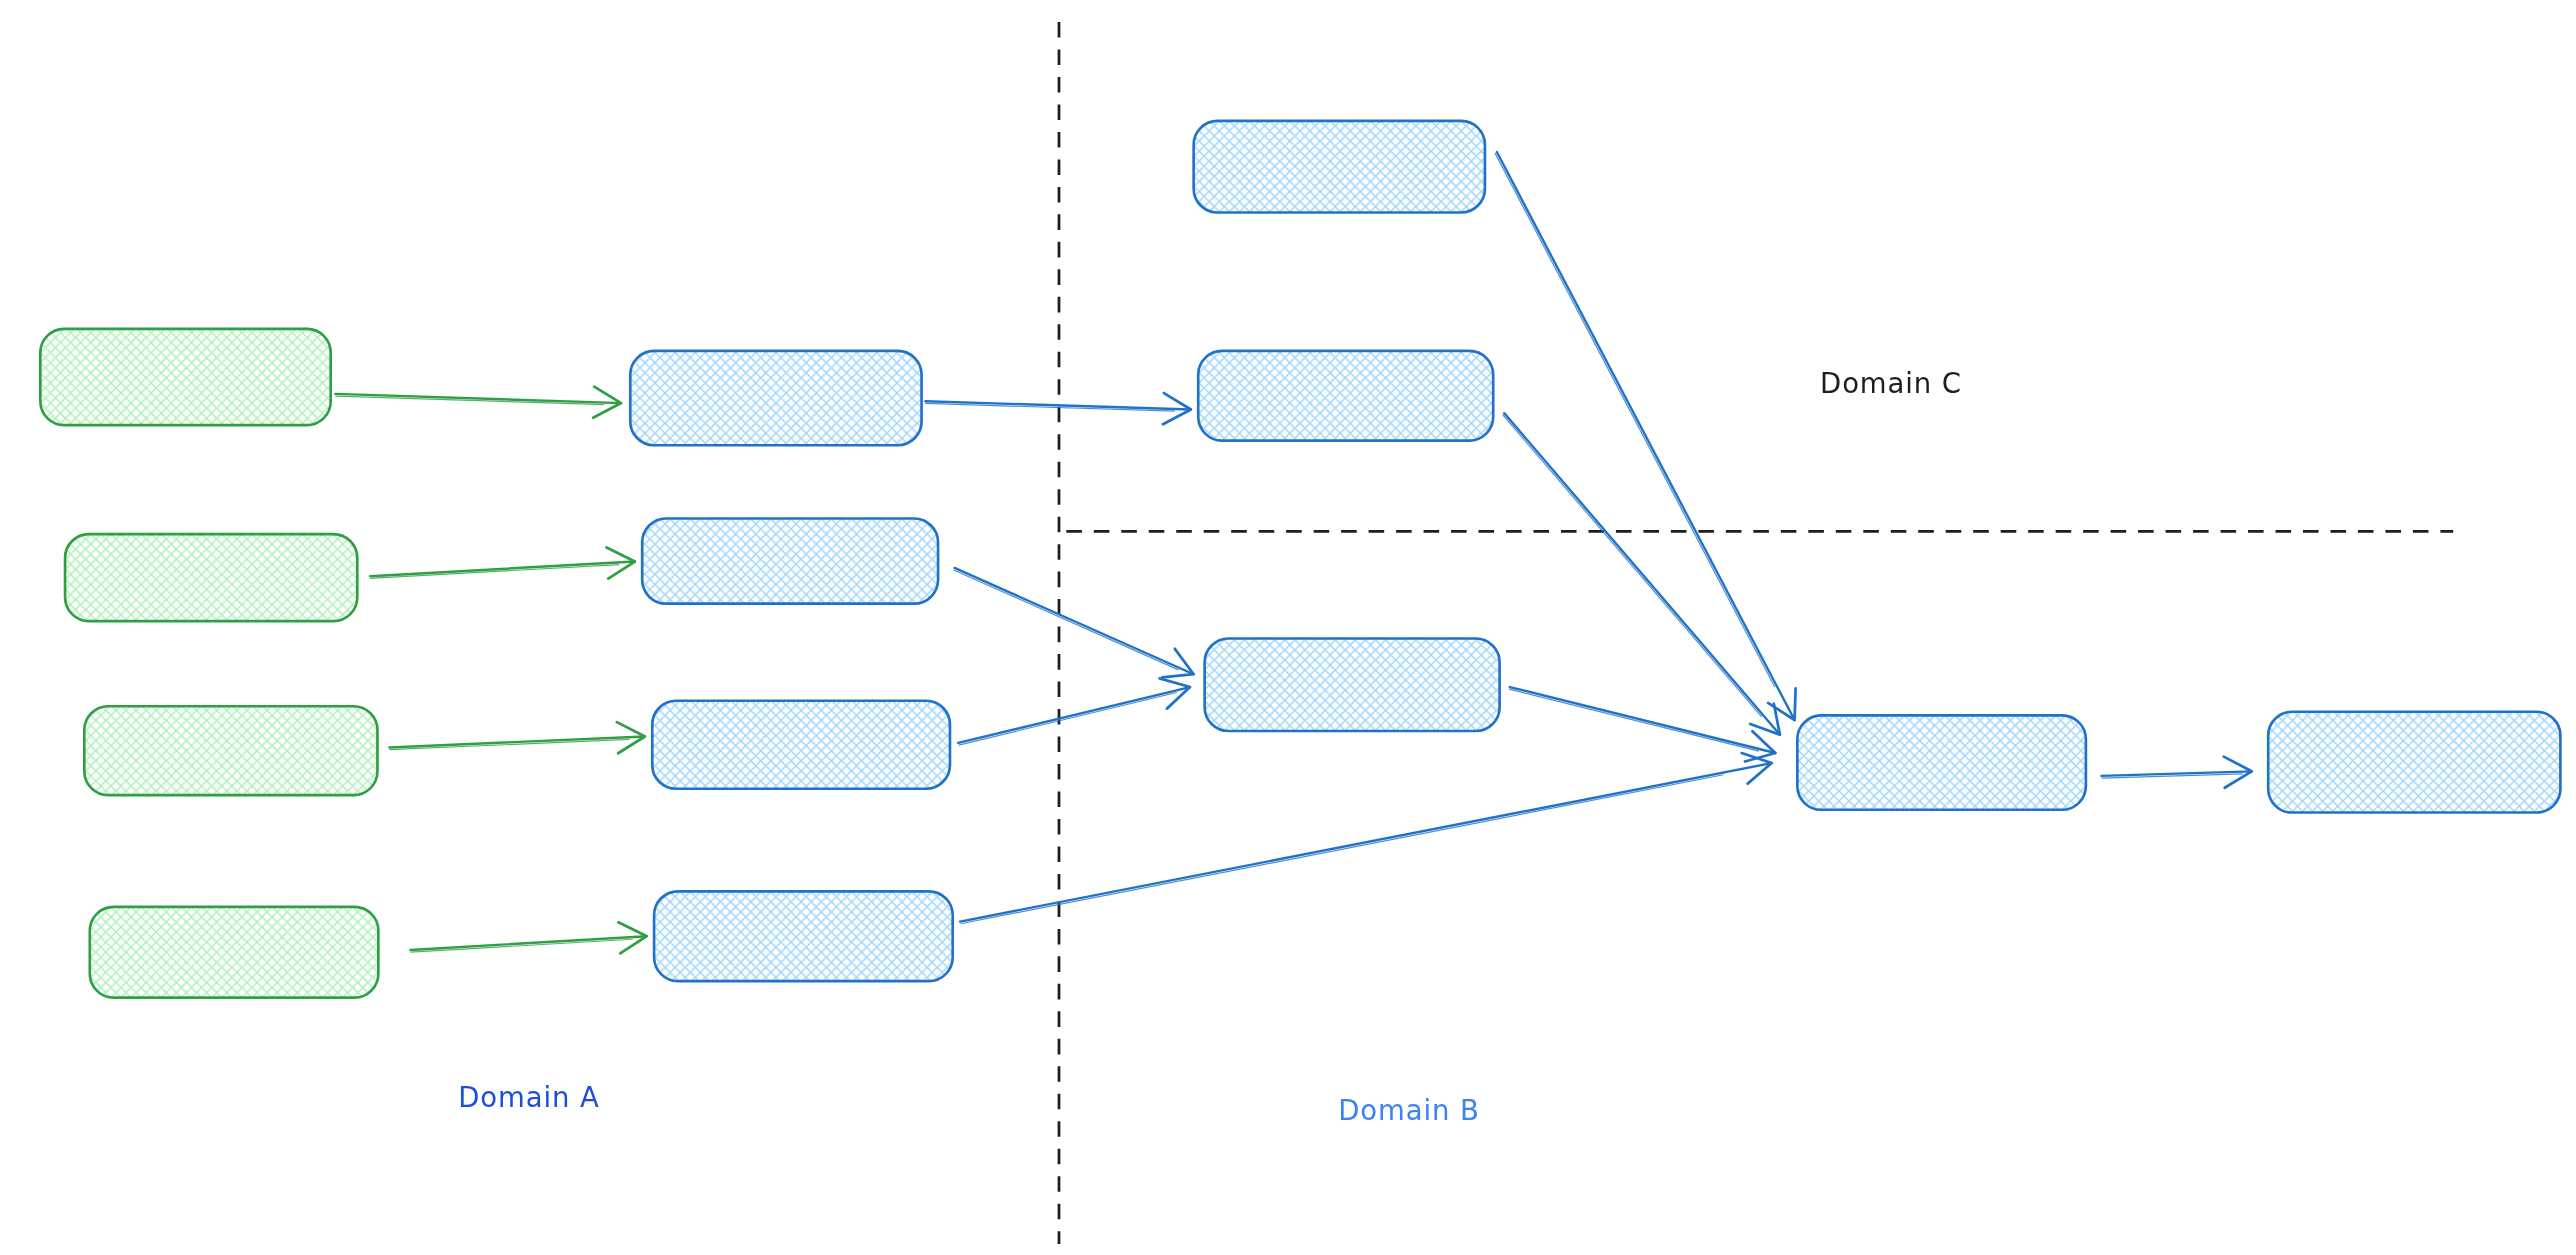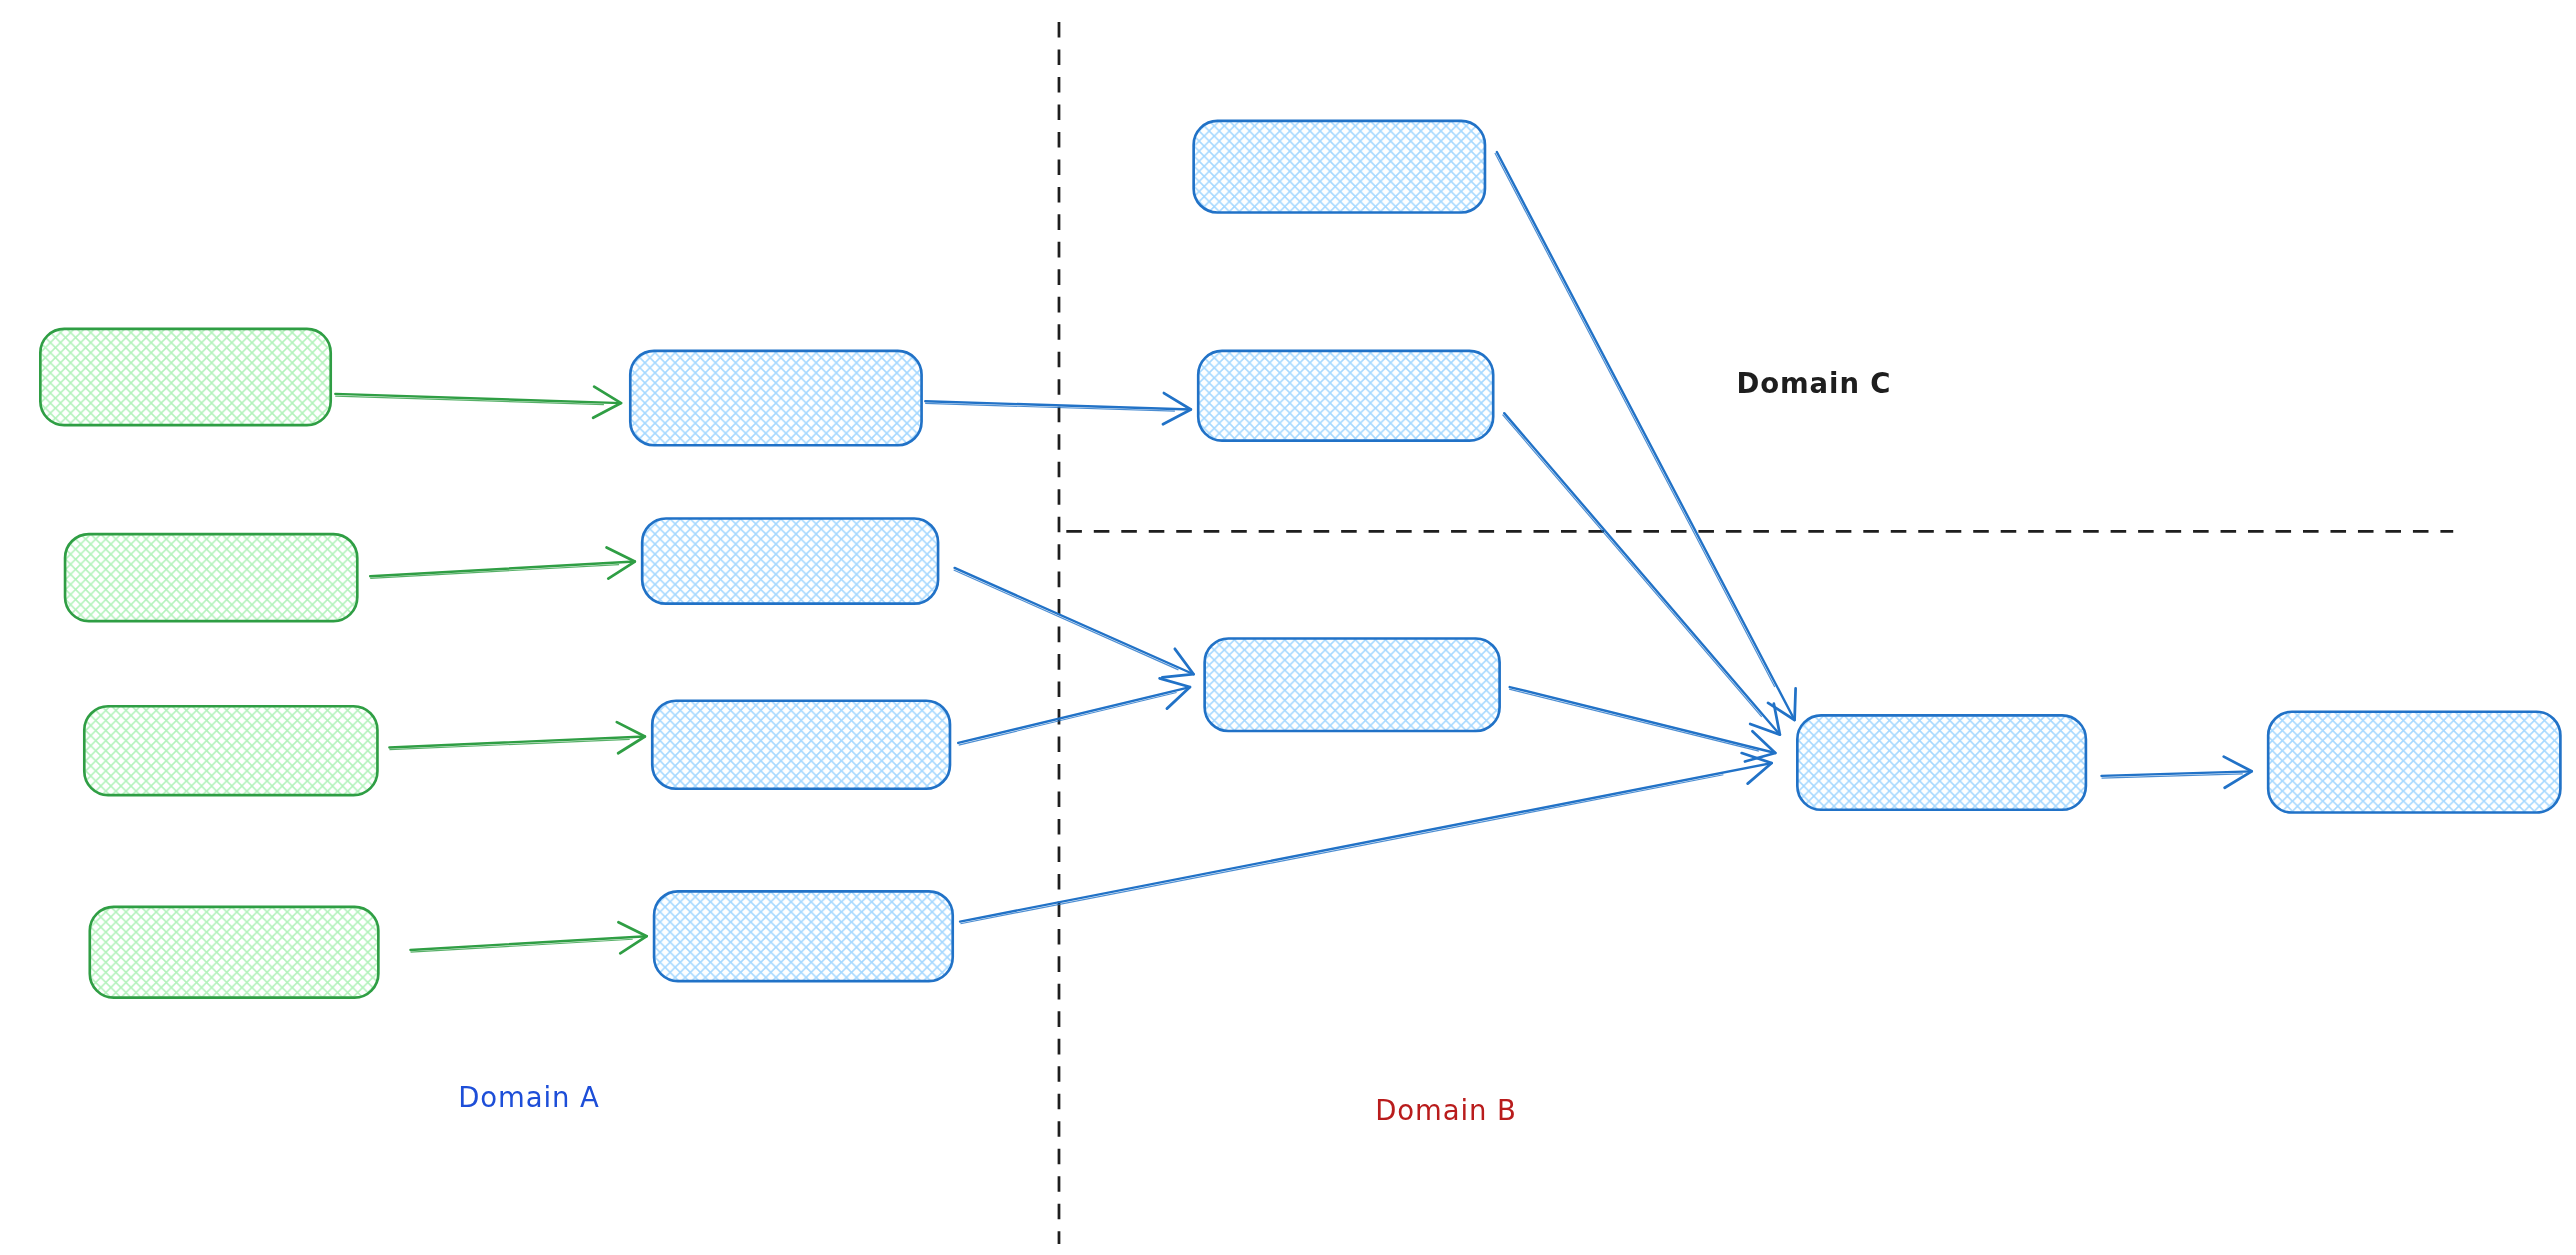--- a/index.html
+++ b/index.html
@@ -87,16 +87,16 @@
       <rect x="701" y="566" width="323" height="93" rx="26" ry="26" fill="url(#hatch-blue)" stroke="#2172c7" stroke-width="2.9"></rect>
       <rect x="712" y="765" width="325" height="96" rx="26" ry="26" fill="url(#hatch-blue)" stroke="#2172c7" stroke-width="2.9"></rect>
       <rect x="714" y="973" width="326" height="98" rx="26" ry="26" fill="url(#hatch-blue)" stroke="#2172c7" stroke-width="2.9"></rect>
       <rect x="1303" y="132" width="318" height="100" rx="26" ry="26" fill="url(#hatch-blue)" stroke="#2172c7" stroke-width="2.9"></rect>
       <rect x="1308" y="383" width="322" height="98" rx="26" ry="26" fill="url(#hatch-blue)" stroke="#2172c7" stroke-width="2.9"></rect>
       <rect x="1315" y="697" width="322" height="101" rx="26" ry="26" fill="url(#hatch-blue)" stroke="#2172c7" stroke-width="2.9"></rect>
       <rect x="1962" y="781" width="315" height="103" rx="26" ry="26" fill="url(#hatch-blue)" stroke="#2172c7" stroke-width="2.9"></rect>
       <rect x="2476" y="777" width="319" height="110" rx="26" ry="26" fill="url(#hatch-blue)" stroke="#2172c7" stroke-width="2.9"></rect>
     </svg>
   <div class="domain-label" style="left: 529px; top: 1097px; color: #1d4ed8;">Domain A</div>
-  <div class="domain-label" style="left: 1409px; top: 1110px; color: #b91c1c; margin-left: 37px;">Domain B</div>
-  <div class="domain-label" style="left: 1814px; top: 383px; color: rgb(30, 30, 30); font-weight: bold;">Domain C</div>
+  <div class="domain-label" style="left: 1409px; top: 1110px; color: #3b82f6;">Domain B</div>
+  <div class="domain-label" style="left: 1891px; top: 383px; color: rgb(30, 30, 30);">Domain C</div>
 </div>
 
 
 </body></html>

